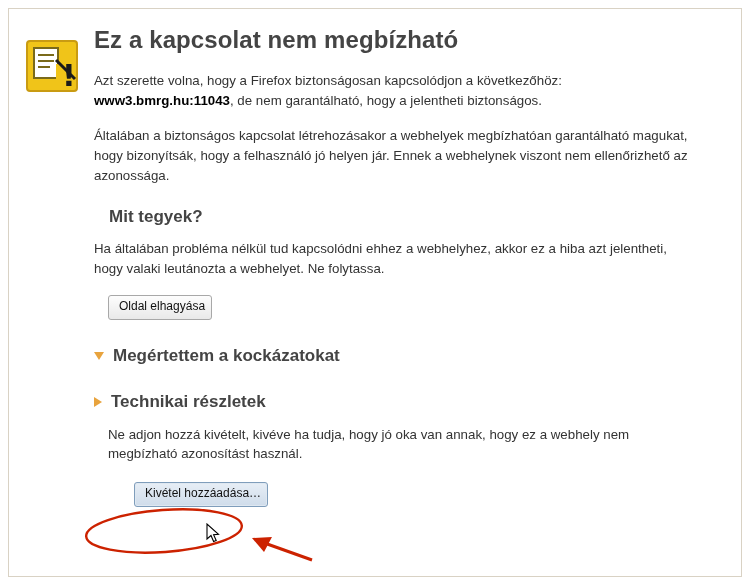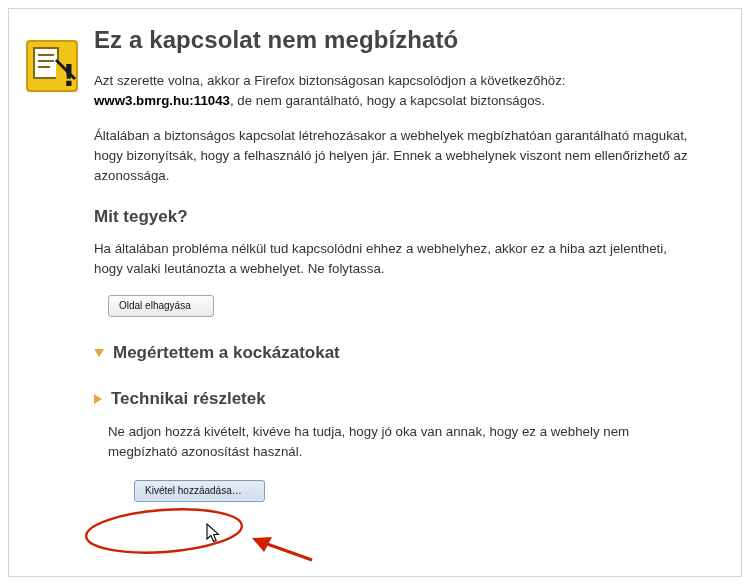--- a/index.html
+++ b/index.html
@@ -60,34 +60,34 @@
     font-size: 13.3px;
     color: #333333;
     line-height: 1.5;
     margin: 0 0 15px 0;
   }
   p.para b { font-weight: bold; color: #000000; }
   h2.subtitle {
     font-size: 17px;
     font-weight: bold;
     color: #444444;
-    margin: 22px 0 12px 0;
+    margin: 22px 0 12px 15px;
     padding: 0;
   }
   .indent {
     margin-left: 14px;
   }
   .btn {
     font-family: "Liberation Sans", sans-serif;
-    font-size: 10px;
+    font-size: 12px;
     color: #111111;
     background: linear-gradient(#fdfdfd, #e9e9e9);
     border: 1px solid #a8a8a8;
     border-radius: 3px;
-    padding: 4px 22px 5px 10px;
+    padding: 4px 6px 5px 10px;
     cursor: pointer;
     line-height: 1.1;
   }
   .btn-highlight {
     background: linear-gradient(#e7eef6, #cfdcea);
     border: 1px solid #7f9dbb;
     box-shadow: 0 0 0 1px #dfe8f1 inset;
   }
   .leave-btn-wrap { margin: 16px 0 4px 14px; }
   .exception-btn-wrap { position: relative; margin: 18px 0 17px 26px; }
@@ -155,21 +155,21 @@
         <text x="36" y="46" font-family="DejaVu Sans, sans-serif" font-size="30" font-weight="bold" fill="#1a1a1a">!</text>
         <path d="M30 20 L49 39" stroke="#1a1a1a" stroke-width="3"></path>
       </svg>
     </div>
 
     <div class="body-col">
 
       <h1 class="title">Ez a kapcsolat nem megbízható</h1>
 
       <p class="para">
-        <span>Azt szerette volna, akkor a Firefox biztonságosan kapcsolódjon a következőhöz: </span><b>www3.bmrg.hu:11043</b><span>, de nem garantálható, hogy a kapcsolat biztonságos.</span>
+        <span>Azt szerette volna, hogy a Firefox biztonságosan kapcsolódjon a következőhöz: </span><b>www3.bmrg.hu:11043</b><span>, de nem garantálható, hogy a jelentheti biztonságos.</span>
       </p>
 
       <p class="para">Általában a biztonságos kapcsolat létrehozásakor a webhelyek megbízhatóan garantálható magukat, hogy bizonyítsák, hogy a felhasználó jó helyen jár. Ennek a webhelynek viszont nem ellenőrizhető az azonossága.</p>
 
       <h2 class="subtitle">Mit tegyek?</h2>
 
       <p class="para indent">Ha általában probléma nélkül tud kapcsolódni ehhez a webhelyhez, akkor ez a hiba azt jelentheti, hogy valaki leutánozta a webhelyet. Ne folytassa.</p>
 
       <div class="leave-btn-wrap">
         <button class="btn">Oldal elhagyása</button>

